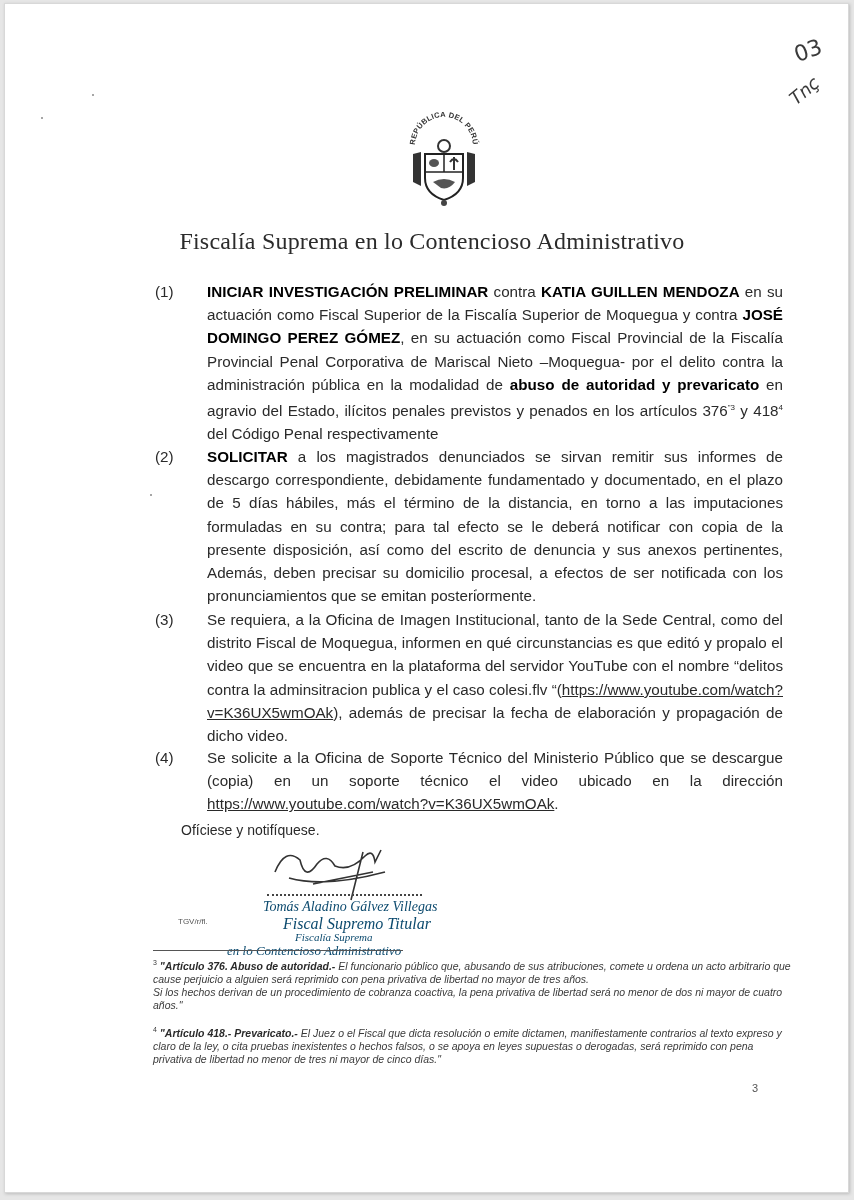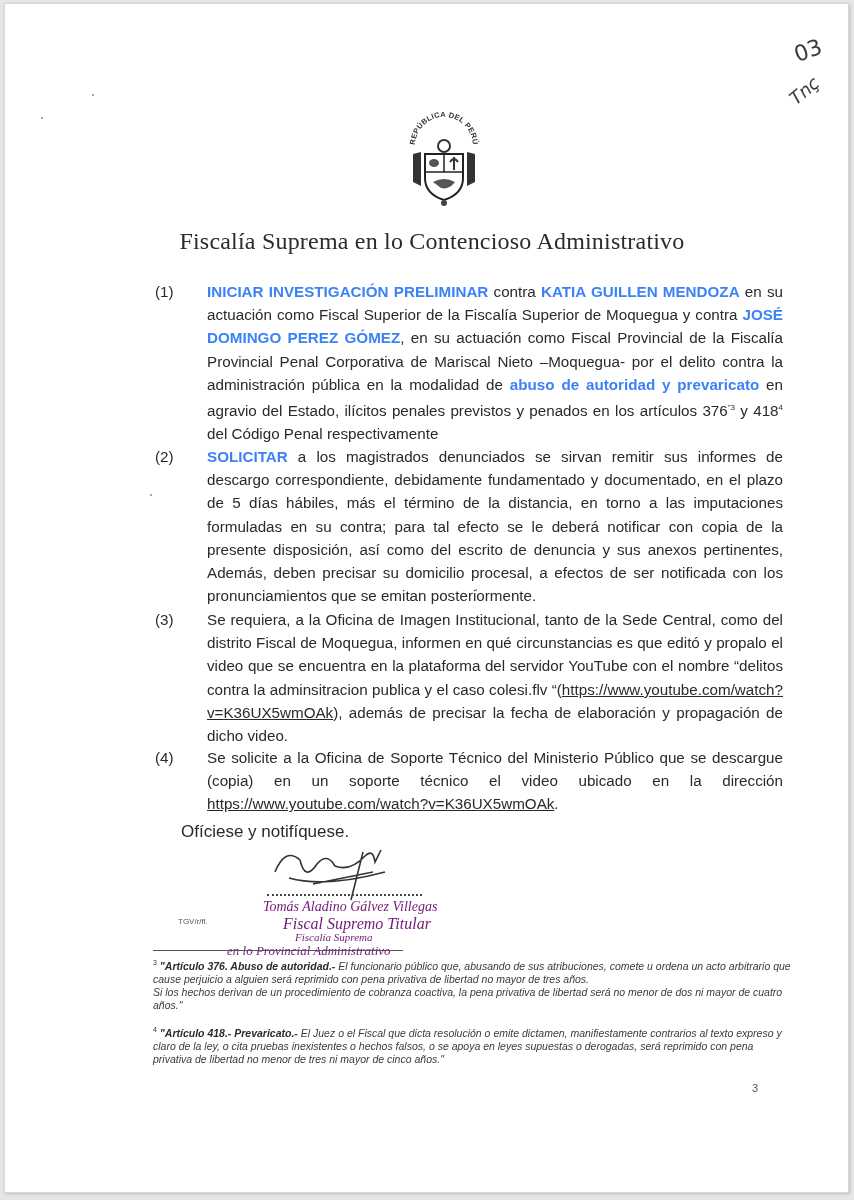--- a/index.html
+++ b/index.html
@@ -18,27 +18,27 @@
   .handnote .n1 { position: absolute; left: 6px; top: 6px; transform: rotate(-20deg); }
   .handnote .n2 { position: absolute; left: 0px; top: 48px; transform: rotate(-40deg); font-size: 18px; font-style: italic; }
   .emblem { position: absolute; left: 398px; top: 108px; width: 82px; height: 96px; }
   .title {
     position: absolute; left: 0; width: 854px; top: 224px; text-align: center;
     font-family: "Liberation Serif", serif; font-size: 24px; color: #2b2b2b; letter-spacing: 0.2px;
   }
   .item { position: absolute; left: 150px; width: 628px; font-size: 15.2px; line-height: 23.2px; color: #2a2a2a; }
   .item .num { position: absolute; left: 0; top: 0; width: 40px; }
   .item .body { margin-left: 52px; text-align: justify; }
-  .item b { font-weight: bold; color: #3b82f6; }
+  .item b { font-weight: bold; color: #000000; }
   .link { text-decoration: underline; color: #2a2a2a; }
-  .ofc { position: absolute; left: 176px; top: 818px; font-size: 17px; color: #2a2a2a; }
+  .ofc { position: absolute; left: 176px; top: 818px; font-size: 14px; color: #2a2a2a; }
   .sig { position: absolute; left: 150px; top: 838px; width: 290px; height: 110px; }
   .sig .scribble { position: absolute; left: 100px; top: 0; width: 150px; height: 60px; }
   .sig .dots { position: absolute; left: 112px; top: 52px; width: 155px; border-top: 2px dotted #444; }
-  .sig .line { font-family: "Liberation Serif", serif; font-style: italic; color: #701a75; position: absolute; white-space: nowrap; }
+  .sig .line { font-family: "Liberation Serif", serif; font-style: italic; color: #0c4a6e; position: absolute; white-space: nowrap; }
   .sig .l1 { left: 108px; top: 57px; font-size: 14px; }
   .sig .l2 { left: 128px; top: 73px; font-size: 16px; }
   .sig .l3 { left: 140px; top: 89px; font-size: 11px; }
   .sig .l4 { left: 72px; top: 101px; font-size: 13px; }
   .sig .small { position: absolute; left: 23px; top: 75px; font-size: 8px; color: #555; }
   .fnrule { position: absolute; left: 148px; top: 946px; width: 250px; border-top: 1.5px solid #555; }
   .fn { position: absolute; left: 148px; width: 640px; font-size: 10.5px; line-height: 13.2px; color: #3a3a3a; font-style: italic; }
   .fn b { font-style: italic; font-weight: bold; color: #2a2a2a; }
   .fn sup { font-size: 7px; font-style: normal; }
   .pgnum { position: absolute; left: 747px; top: 1078px; font-size: 11px; color: #555; }
@@ -107,32 +107,32 @@
 
   <div class="sig">
     <svg class="scribble" viewBox="0 0 150 60">
       <path d="M20,30 Q30,5 45,18 Q50,40 62,22 Q72,10 80,24 Q95,30 110,14 Q118,6 120,20 L126,8 M34,36 Q70,46 130,30 M108,10 L96,58 M58,42 L118,30" stroke="#333" stroke-width="1.6" fill="none"></path>
     </svg>
     <div class="dots"></div>
     <span class="small">TGV/r/fl.</span>
     <span class="line l1">Tomás Aladino Gálvez Villegas</span>
     <span class="line l2">Fiscal Supremo Titular</span>
     <span class="line l3">Fiscalía Suprema</span>
-    <span class="line l4">en lo Provincial Administrativo</span>
+    <span class="line l4">en lo Contencioso Administrativo</span>
   </div>
 
   <div class="fnrule"></div>
 
   <div class="fn" style="top:952px;">
     <sup>3</sup> <b>"Artículo 376. Abuso de autoridad.-</b><span> El funcionario público que, abusando de sus atribuciones, comete u ordena un acto arbitrario que cause perjuicio a alguien será reprimido con pena privativa de libertad no mayor de tres años.</span><br>
     <span>Si los hechos derivan de un procedimiento de cobranza coactiva, la pena privativa de libertad será no menor de dos ni mayor de cuatro años."</span>
   </div>
 
   <div class="fn" style="top:1019px;">
-    <sup>4</sup> <b>"Artículo 418.- Prevaricato.-</b><span> El Juez o el Fiscal que dicta resolución o emite dictamen, manifiestamente contrarios al texto expreso y claro de la ley, o cita pruebas inexistentes o hechos falsos, o se apoya en leyes supuestas o derogadas, será reprimido con pena privativa de libertad no menor de tres ni mayor de cinco años."</span>
+    <sup>4</sup> <b>"Artículo 418.- Prevaricato.-</b><span> El Juez o el Fiscal que dicta resolución o emite dictamen, manifiestamente contrarios al texto expreso y claro de la ley, o cita pruebas inexistentes o hechos falsos, o se apoya en leyes supuestas o derogadas, será reprimido con pena privativa de libertad no menor de tres ni mayor de cinco días."</span>
   </div>
 
   <div class="pgnum">3</div>
 
   <div class="speck" style="left:87px;top:90px;"></div>
   <div class="speck" style="left:36px;top:113px;"></div>
   <div class="speck" style="left:145px;top:490px;"></div>
   <div class="speck" style="left:470px;top:585px;"></div>
 </div>
 

